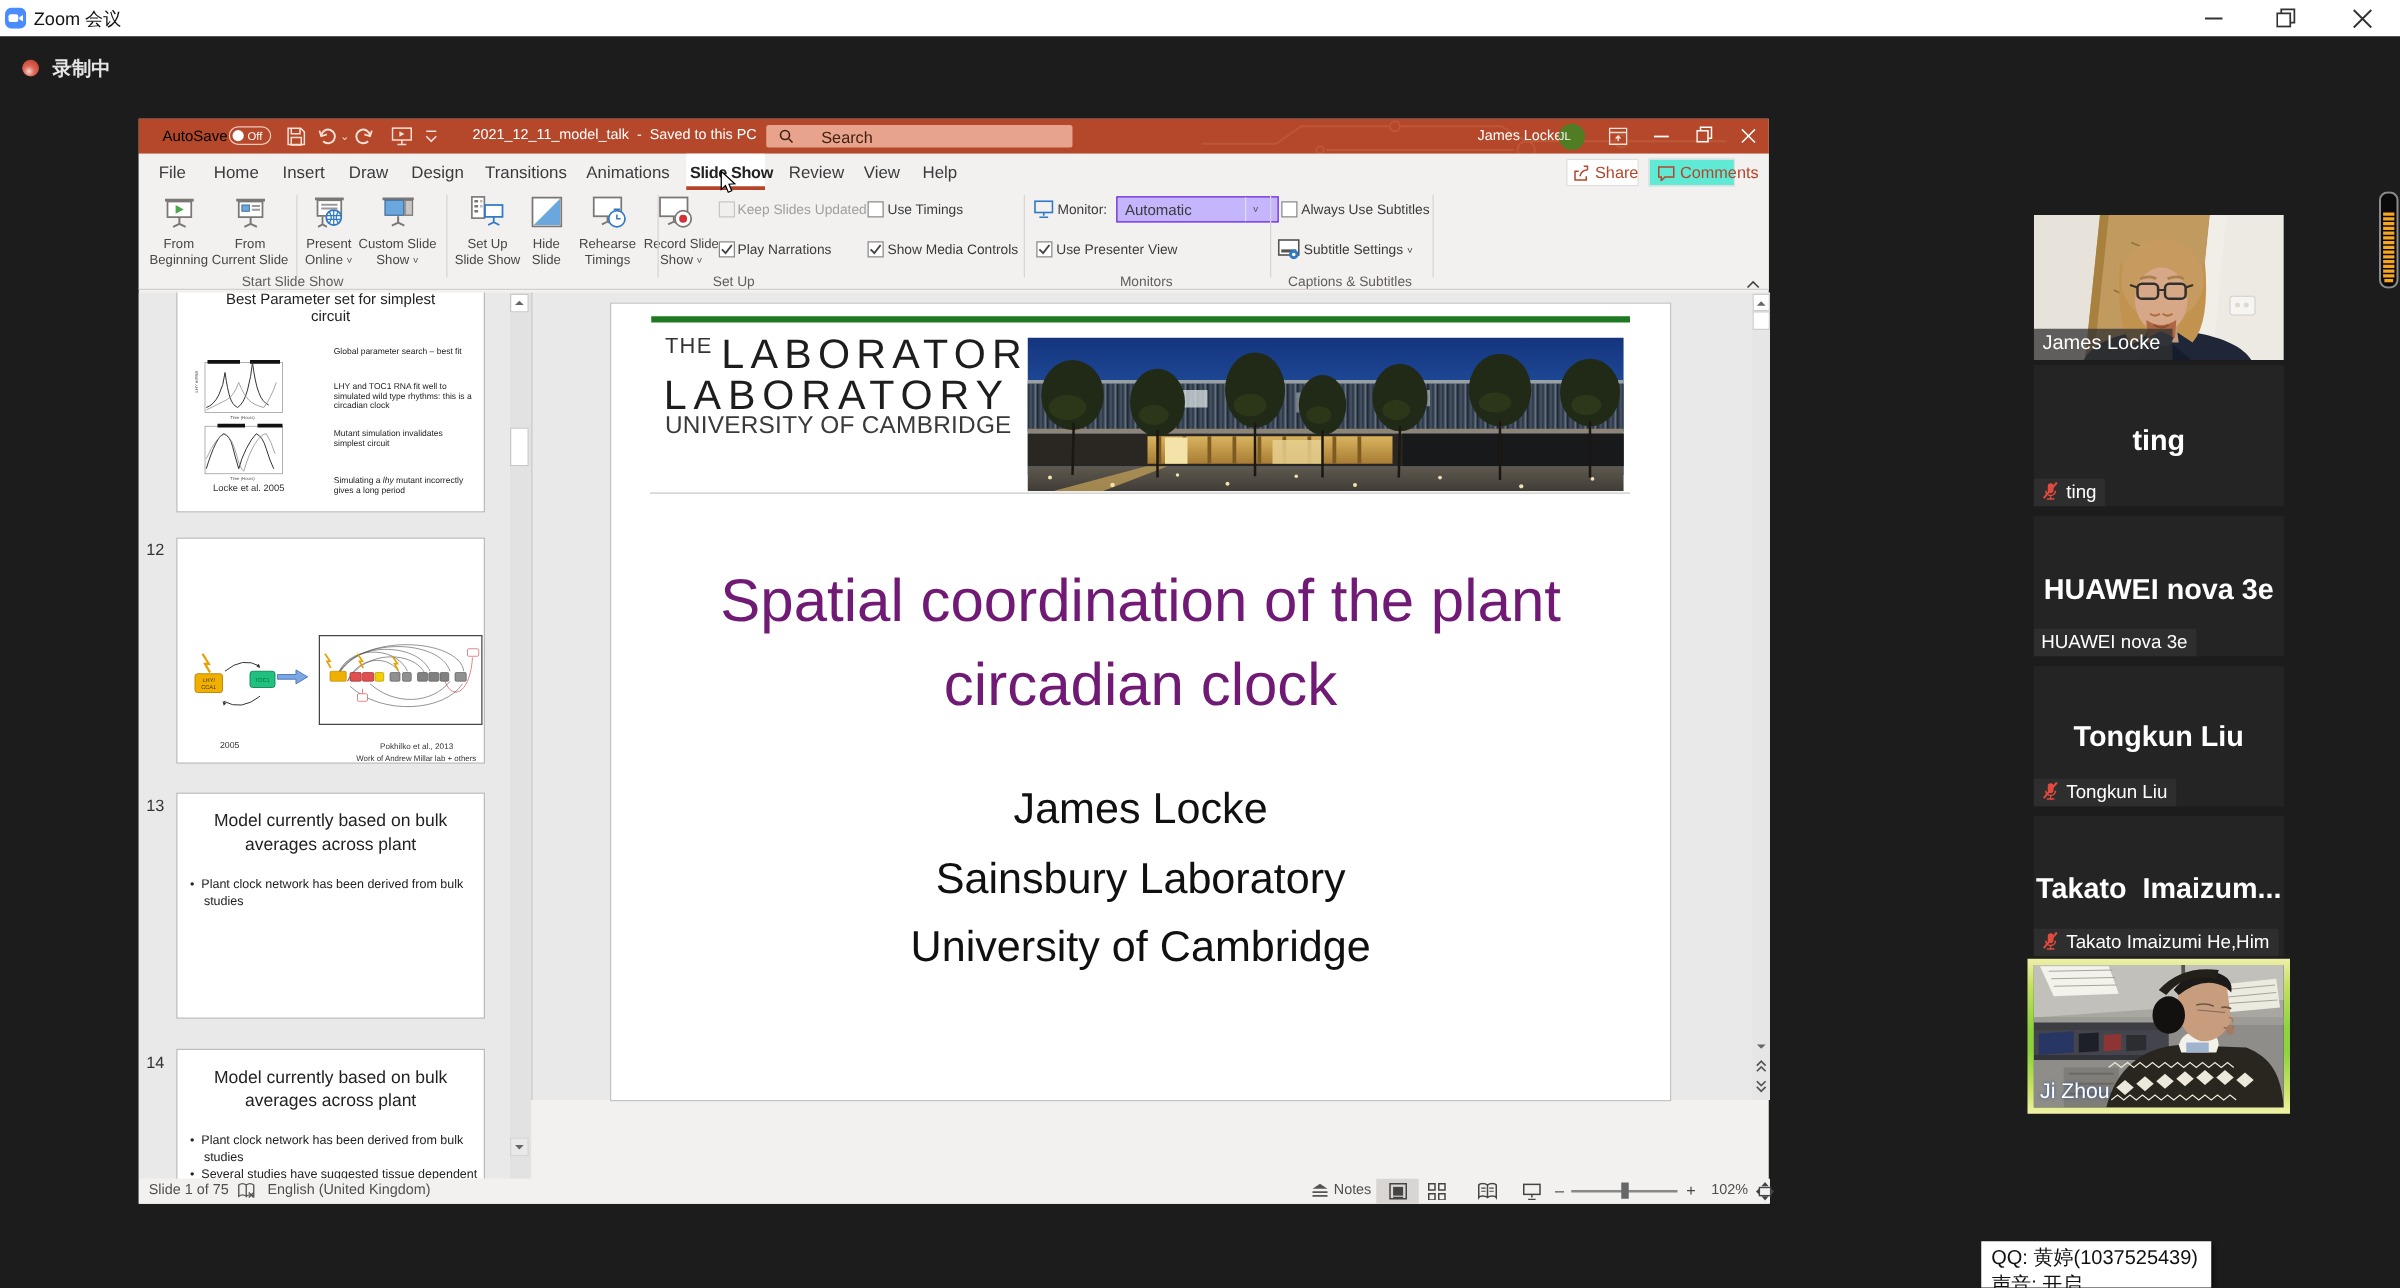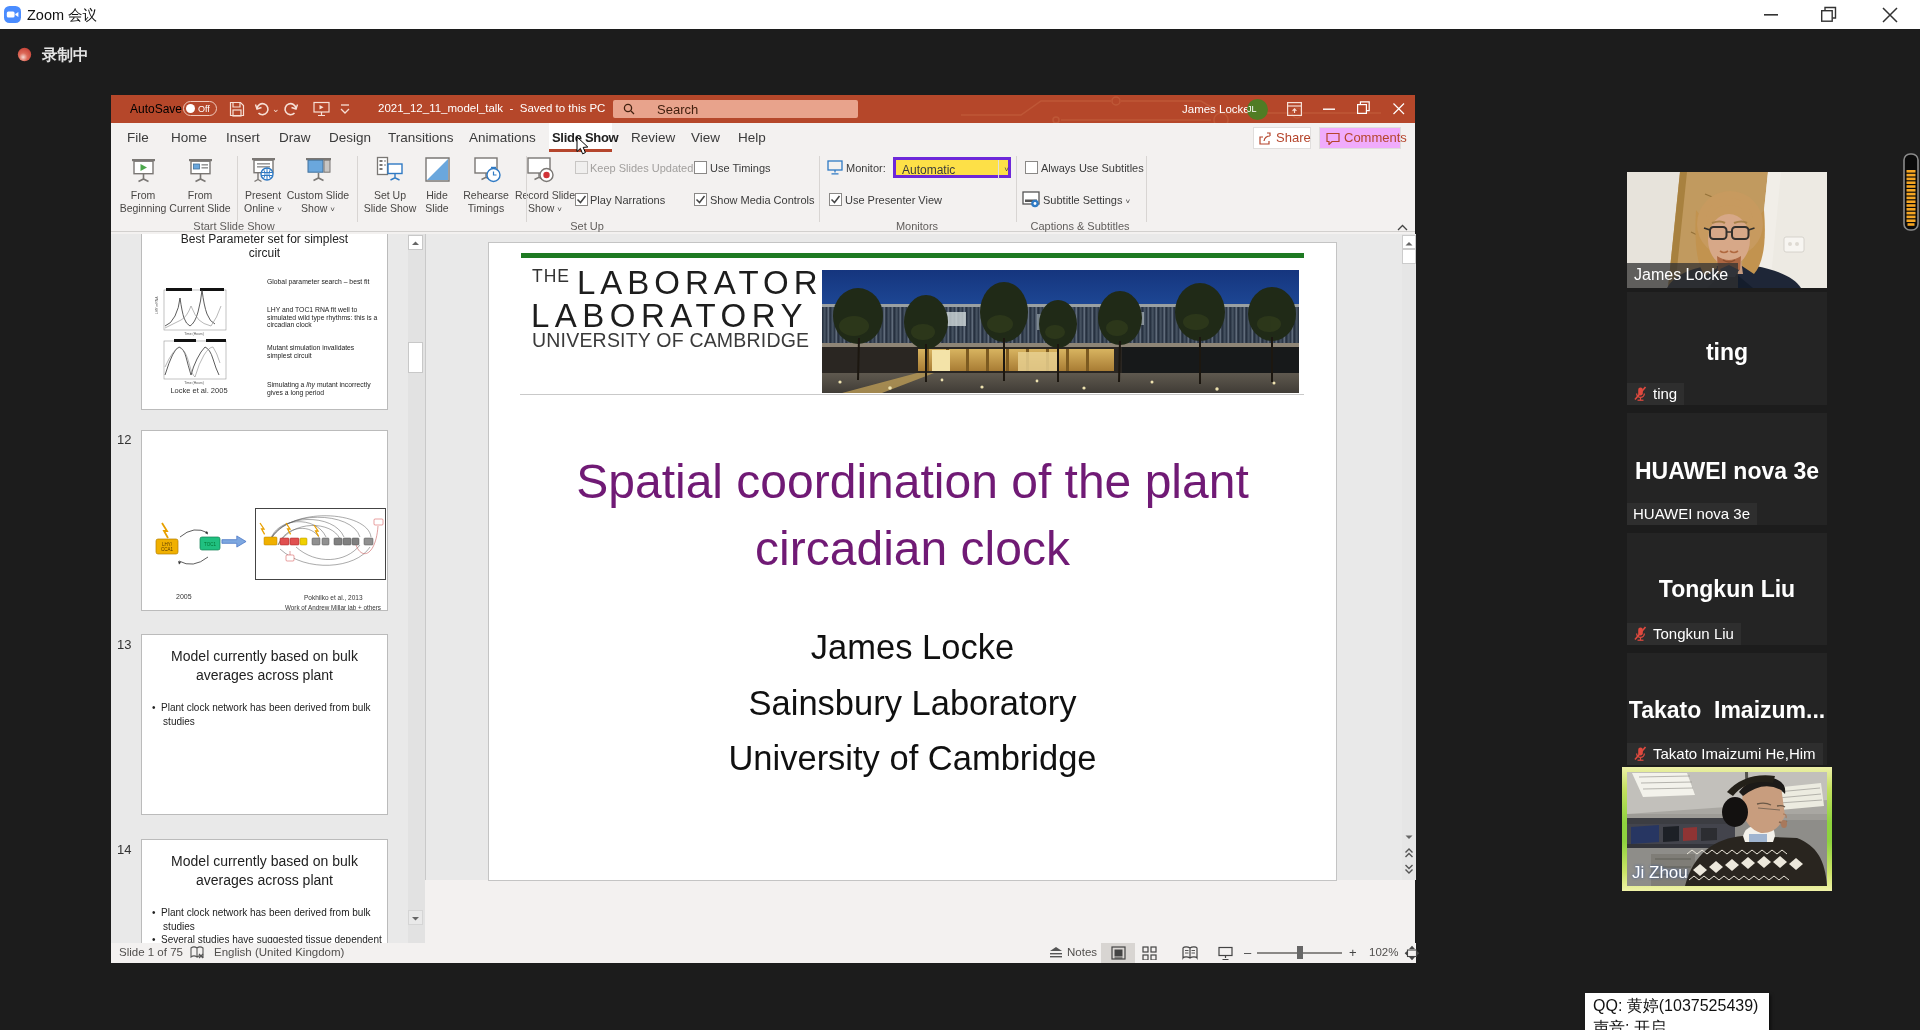--- a/index.html
+++ b/index.html
@@ -171,21 +171,21 @@
     <div class="abs" style="left:438px;top:0;width:63px;height:29px;background:#fff;border-bottom:3px solid #b5452c"></div>
     <div class="mi" style="left:441px;font-weight:bold;color:#222;font-size:13px;letter-spacing:-0.3px">Slide Show</div>
     <div class="mi" style="left:520px">Review</div>
     <div class="mi" style="left:580px">View</div>
     <div class="mi" style="left:627px">Help</div>
 
     <div class="abs" style="left:1142px;top:4px;width:58px;height:22px;background:#fff;border:1px solid #e0dedd;color:#b5452c;font-size:13px;padding:2px 0 0 22px">Share<svg class="abs" style="left:5px;top:4px" width="14" height="13" viewBox="0 0 14 13" fill="none" stroke="#b5452c" stroke-width="1.2">
           <path d="M4 5 h-3 v7 h9 v-3"></path>
           <path d="M5 9 q1-5 6-5 m-3-3 h3 v3"></path>
         </svg></div>
-    <div class="abs" style="left:1208px;top:4px;width:82px;height:22px;background:#f0abfc;border:1px solid #e0dedd;color:#b5452c;font-size:13px;padding:2px 0 0 24px">Comments<svg class="abs" style="left:6px;top:4px" width="14" height="13" viewBox="0 0 14 13" fill="none" stroke="#b5452c" stroke-width="1.2">
+    <div class="abs" style="left:1208px;top:4px;width:69px;height:22px;background:#5eead4;border:1px solid #e0dedd;color:#b5452c;font-size:13px;padding:2px 0 0 24px">Comments<svg class="abs" style="left:6px;top:4px" width="14" height="13" viewBox="0 0 14 13" fill="none" stroke="#b5452c" stroke-width="1.2">
           <path d="M1 1.5 h12 v8 h-7 l-3 3 v-3 h-2 z"></path>
         </svg></div>
   </div>
 
   <div class="abs" id="ribbon">
 
     <svg class="abs" style="left:19px;top:4px" width="27" height="27" viewBox="0 0 27 27">
       <rect x="2" y="3" width="23" height="2.2" fill="#7a7774"></rect>
       <rect x="4" y="5.2" width="19" height="12.5" fill="#fff" stroke="#7a7774" stroke-width="1.4"></rect>
       <path d="M10.5 8 l6.5 3.5 -6.5 3.5 z" fill="#4ca84c"></path>
@@ -270,21 +270,21 @@
     <svg class="abs" style="left:583px;top:41px" width="13" height="13" viewBox="0 0 13 13">
         <path d="M2.5 6.5 l3 3 5-6.5" stroke="#444" stroke-width="1.5" fill="none"></path>
       </svg>
     <div class="cbl" style="left:599px;top:41px">Show Media Controls</div>
 
     <svg class="abs" style="left:716px;top:8px" width="16" height="15" viewBox="0 0 16 15" fill="none" stroke="#2f7ac4" stroke-width="1.3">
       <rect x="1" y="1" width="14" height="9"></rect>
         <path d="M8 10 v2.5 M4.5 13.8 h7"></path>
     </svg>
     <div class="cbl" style="left:735px;top:9px">Monitor:</div>
-    <div class="abs" style="left:782px;top:5px;width:118px;height:21px;background:#fde047;border:3px solid #6d28d9">
+    <div class="abs" style="left:782px;top:5px;width:130px;height:21px;background:#c4b5fd;border:1px solid #6d28d9">
       <div class="abs" style="left:6px;top:3px;font-size:12px;color:#3b3b3b">Automatic</div>
       <div class="abs" style="left:102px;top:0;width:16px;height:19px;border-left:1px solid #e1dfdd;font-size:8px;color:#444;text-align:center;line-height:19px">˅</div>
     </div>
     <div class="cb" style="left:718px;top:41px"></div>
     <svg class="abs" style="left:718px;top:41px" width="13" height="13" viewBox="0 0 13 13">
         <path d="M2.5 6.5 l3 3 5-6.5" stroke="#444" stroke-width="1.5" fill="none"></path>
       </svg>
     <div class="cbl" style="left:734px;top:41px">Use Presenter View</div>
 
     <div class="cb" style="left:914px;top:9px"></div>

